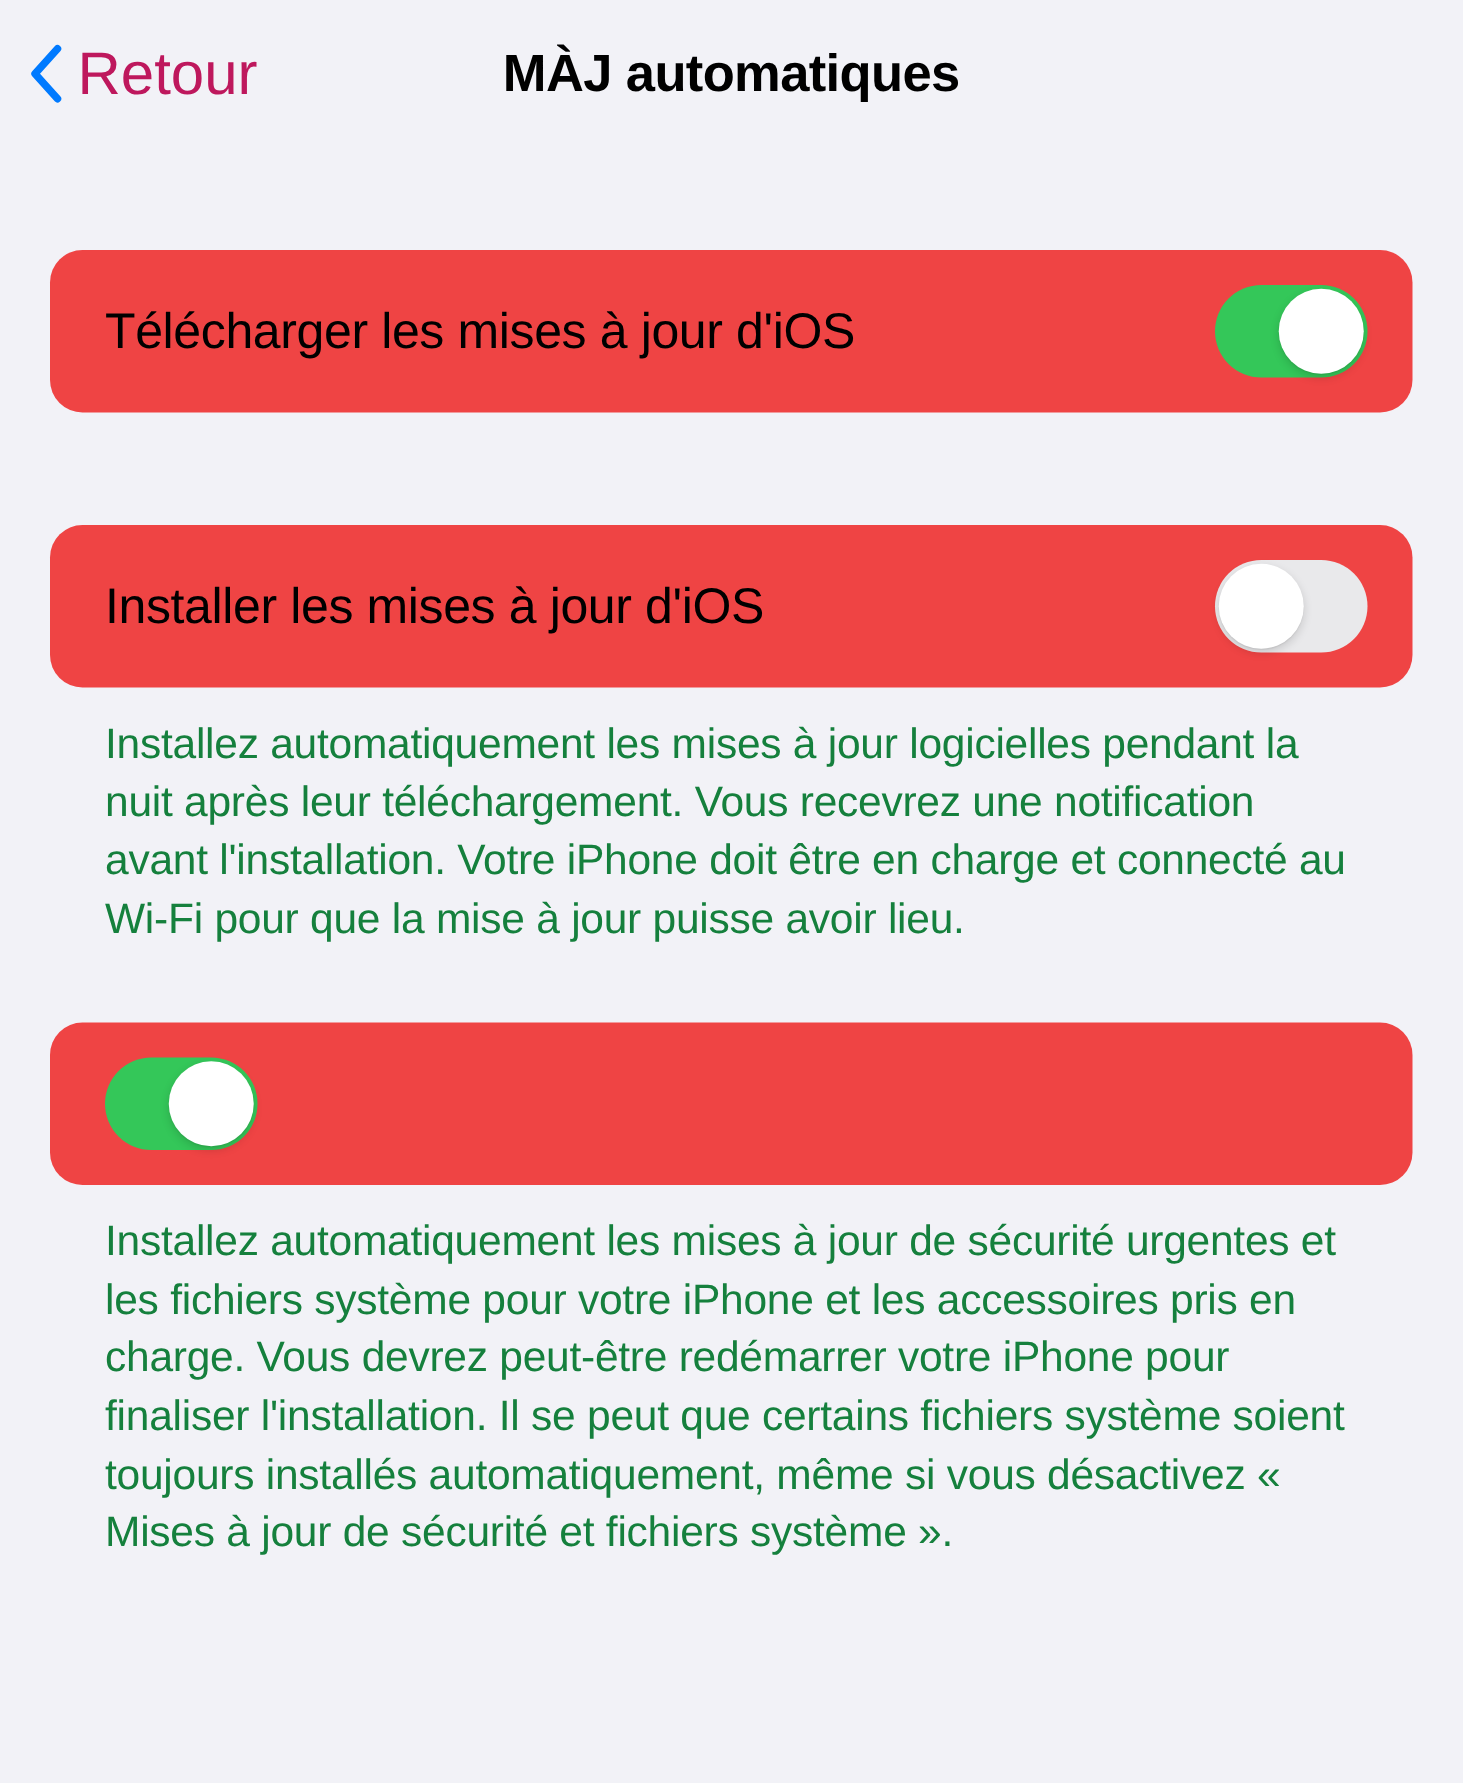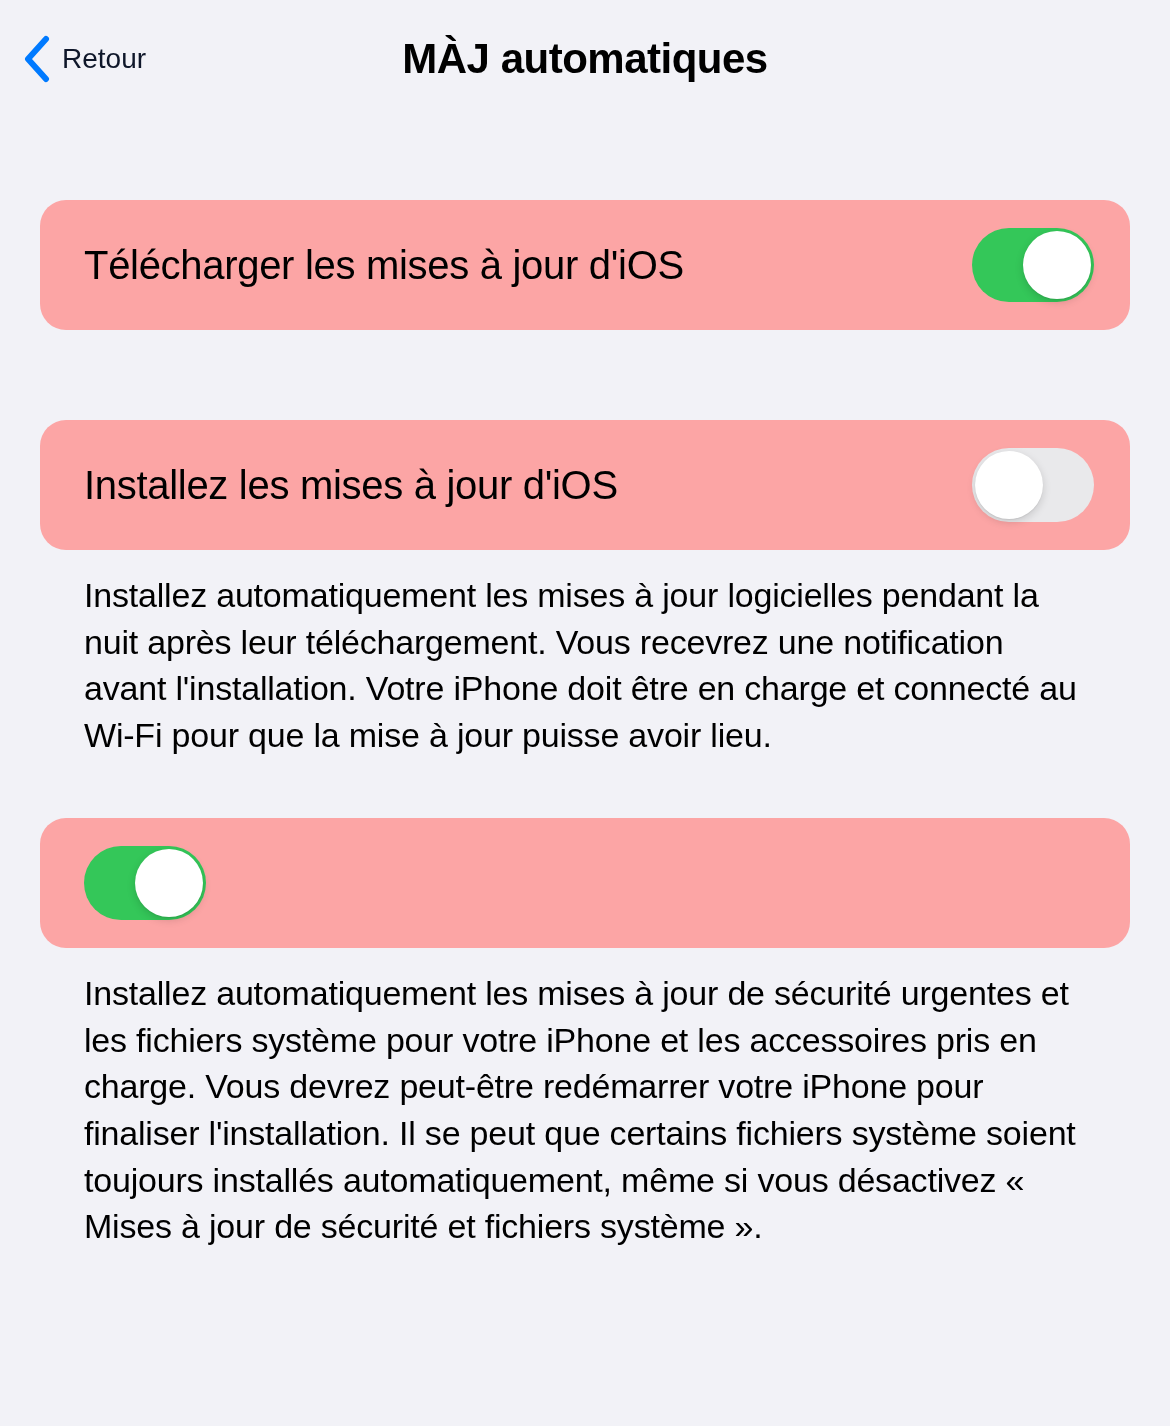--- a/index.html
+++ b/index.html
@@ -18,22 +18,22 @@
     .nav-bar {
       display: flex;
       align-items: center;
       padding: 28px 20px 20px 20px;
       position: relative;
       height: 110px;
     }
     .back-button {
       display: flex;
       align-items: center;
-      color: #0f172a;
-      font-size: 28px;
+      color: #be185d;
+      font-size: 48px;
       font-weight: 400;
       cursor: pointer;
       position: absolute;
       left: 22px;
     }
     .back-chevron {
       width: 30px;
       height: 48px;
       margin-right: 10px;
     }
@@ -48,21 +48,21 @@
     .content {
       padding: 0 40px;
     }
     .section-spacer-large {
       height: 90px;
     }
     .section-spacer-medium {
       height: 60px;
     }
     .row {
-      background-color: #fca5a5;
+      background-color: #ef4444;
       border-radius: 26px;
       padding: 28px 36px 28px 44px;
       display: flex;
       align-items: center;
       justify-content: space-between;
       min-height: 112px;
     }
     .row-label {
       font-size: 40px;
       font-weight: 400;
@@ -96,21 +96,21 @@
       box-shadow: 0 3px 8px rgba(0,0,0,0.15), 0 1px 1px rgba(0,0,0,0.06);
     }
     .toggle.on .toggle-knob {
       right: 3px;
     }
     .toggle.off .toggle-knob {
       left: 3px;
     }
     .footer-text {
       font-size: 34px;
-      color: #000000;
+      color: #15803d;
       padding: 22px 44px 0 44px;
       line-height: 1.37;
       letter-spacing: -0.2px;
     }
   </style>
 </head>
 <body>
 
 <div class="nav-bar">
   <div class="back-button">
@@ -128,21 +128,21 @@
   <div class="row">
     <div class="row-label">Télécharger les mises à jour d'iOS</div>
     <div class="toggle on">
       <div class="toggle-knob"></div>
     </div>
   </div>
 
   <div class="section-spacer-large"></div>
 
   <div class="row">
-    <div class="row-label">Installez les mises à jour d'iOS</div>
+    <div class="row-label">Installer les mises à jour d'iOS</div>
     <div class="toggle off">
       <div class="toggle-knob"></div>
     </div>
   </div>
 
   <div class="footer-text">Installez automatiquement les mises à jour logicielles pendant la nuit après leur téléchargement. Vous recevrez une notification avant l'installation. Votre iPhone doit être en charge et connecté au Wi-Fi pour que la mise à jour puisse avoir lieu.</div>
 
   <div class="section-spacer-medium"></div>
 
   <div class="row">

